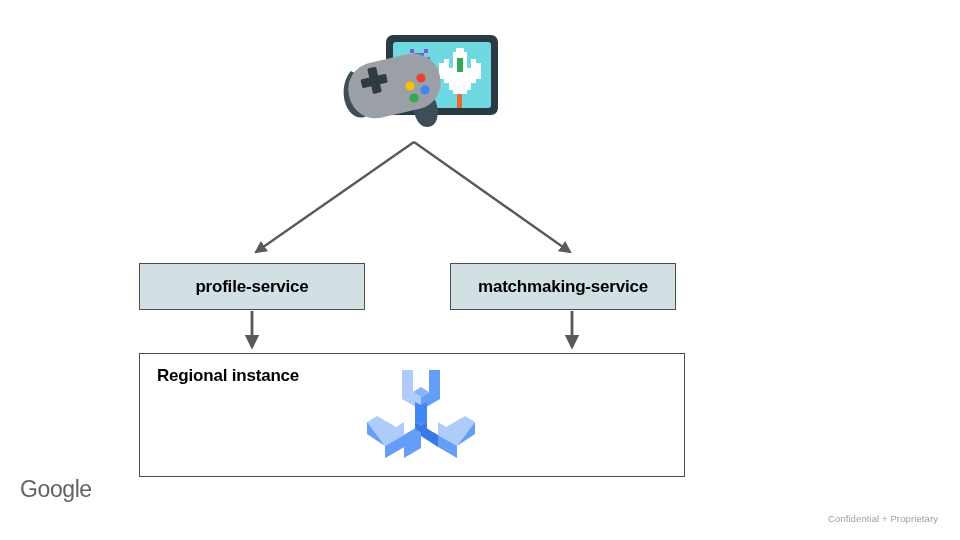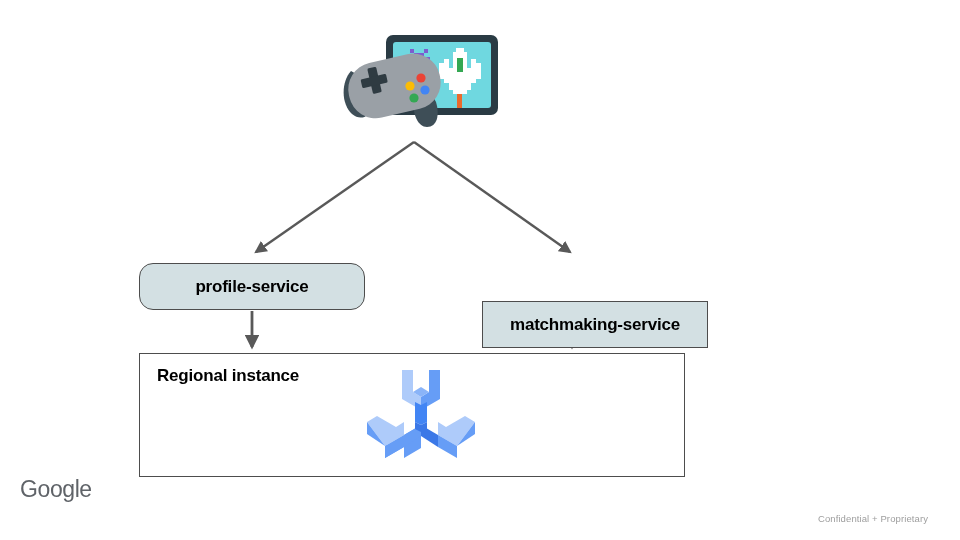--- a/index.html
+++ b/index.html
@@ -55,28 +55,26 @@
     font-weight: bold;
     color: #000000;
     letter-spacing: -0.2px;
     white-space: nowrap;
   }
   #box-profile {
     left: 139px;
     top: 263px;
     width: 226px;
     height: 47px;
-    border-radius: 14px;
   }
   #box-matchmaking {
-    left: 482px;
+    left: 450px;
     top: 263px;
     width: 226px;
     height: 47px;
-    margin-top: 38px;
   }
 
   
   #regional-box {
     position: absolute;
     box-sizing: border-box;
     left: 139px;
     top: 353px;
     width: 546px;
     height: 124px;
@@ -107,21 +105,21 @@
     position: absolute;
     left: 20px;
     top: 476px;
     font-size: 23px;
     color: #5f6368;
     font-family: "Liberation Sans", sans-serif;
     letter-spacing: -0.4px;
   }
   #confidential {
     position: absolute;
-    right: 32px;
+    right: 22px;
     top: 513px;
     font-size: 9.5px;
     color: #9e9e9e;
     letter-spacing: 0.1px;
   }
 </style>
 </head>
 <body>
 
 <div class="slide">

